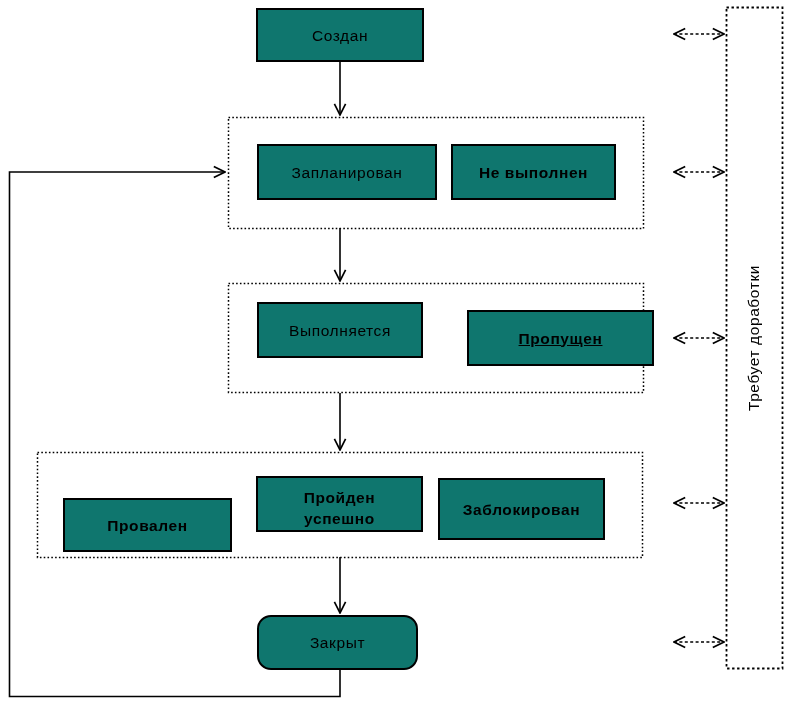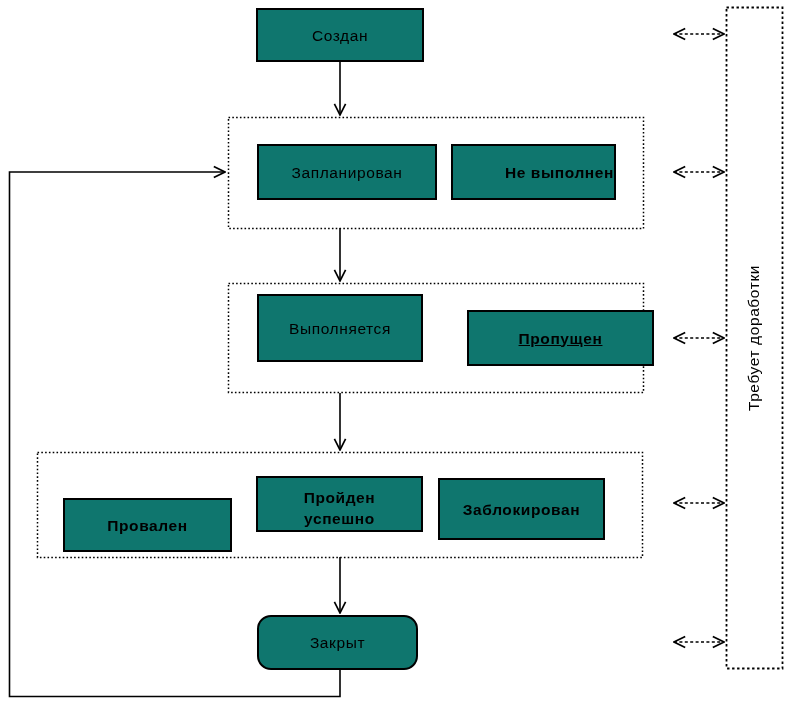--- a/index.html
+++ b/index.html
@@ -56,25 +56,25 @@
     <path d="M674,642 H724" fill="none" stroke="#000000" stroke-width="1.5" stroke-dasharray="3 2.4" marker-start="url(#arr)" marker-end="url(#arr)"></path>
   </svg>
 
   <div class="node" style="left:256px;top:8px;width:168px;height:54px;">
     <span>Создан</span>
   </div>
 
   <div class="node" style="left:257px;top:144px;width:180px;height:56px;">
     <span>Запланирован</span>
   </div>
-  <div class="node bold" style="left:451px;top:144px;width:165px;height:56px;justify-content:flex-end;">
+  <div class="node bold" style="left:451px;top:144px;width:165px;height:56px;">
     <span>Не выполнен</span>
   </div>
 
-  <div class="node" style="left:257px;top:294px;width:166px;height:68px;">
+  <div class="node" style="left:257px;top:302px;width:166px;height:56px;">
     <span>Выполняется</span>
   </div>
   <div class="node bold" style="left:467px;top:310px;width:187px;height:56px;text-decoration:underline;">
     <span>Пропущен</span>
   </div>
 
   <div class="node bold" style="left:63px;top:478px;width:169px;height:54px;margin-top:20px;">
     <span>Провален</span>
   </div>
   <div class="node bold" style="left:256px;top:476px;width:167px;height:56px;">

